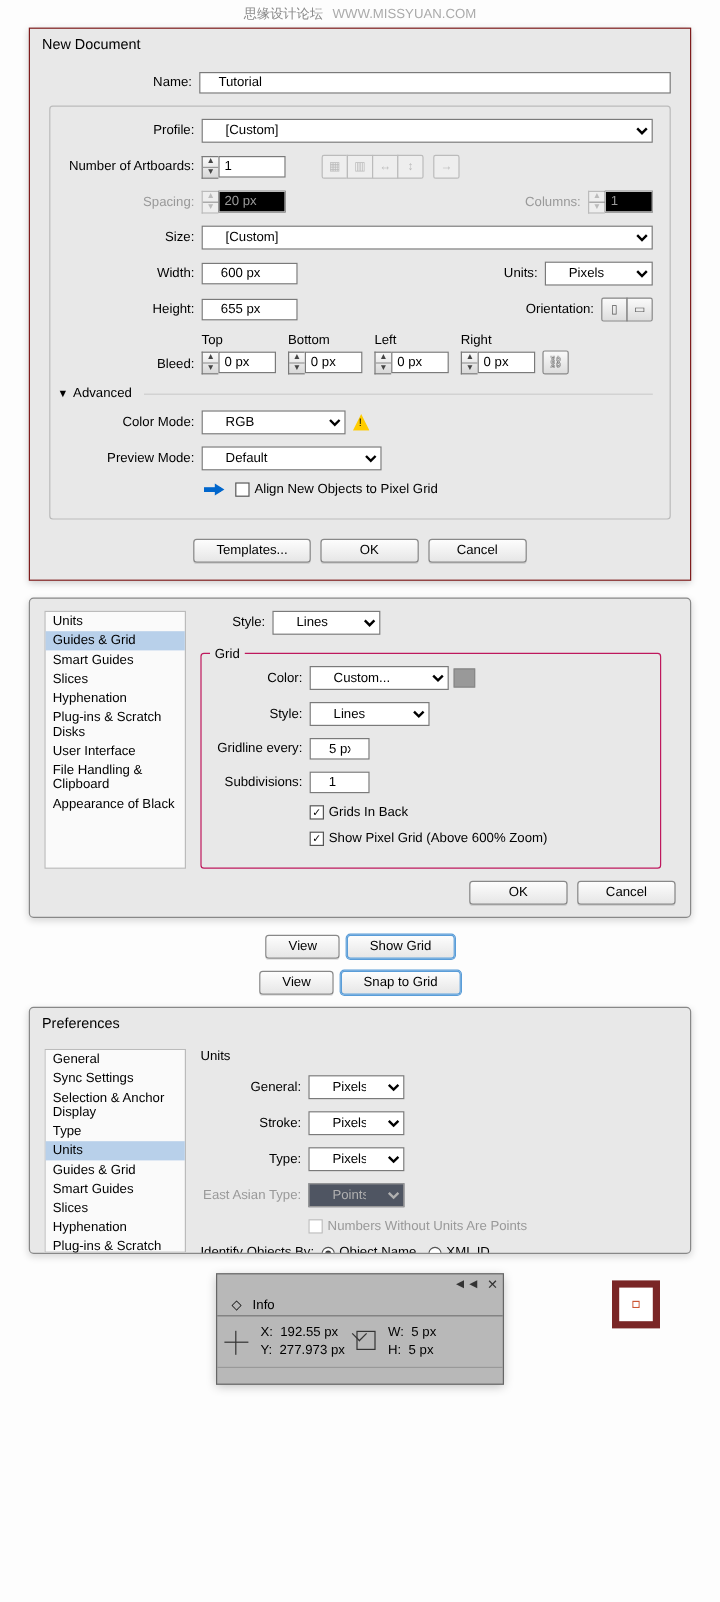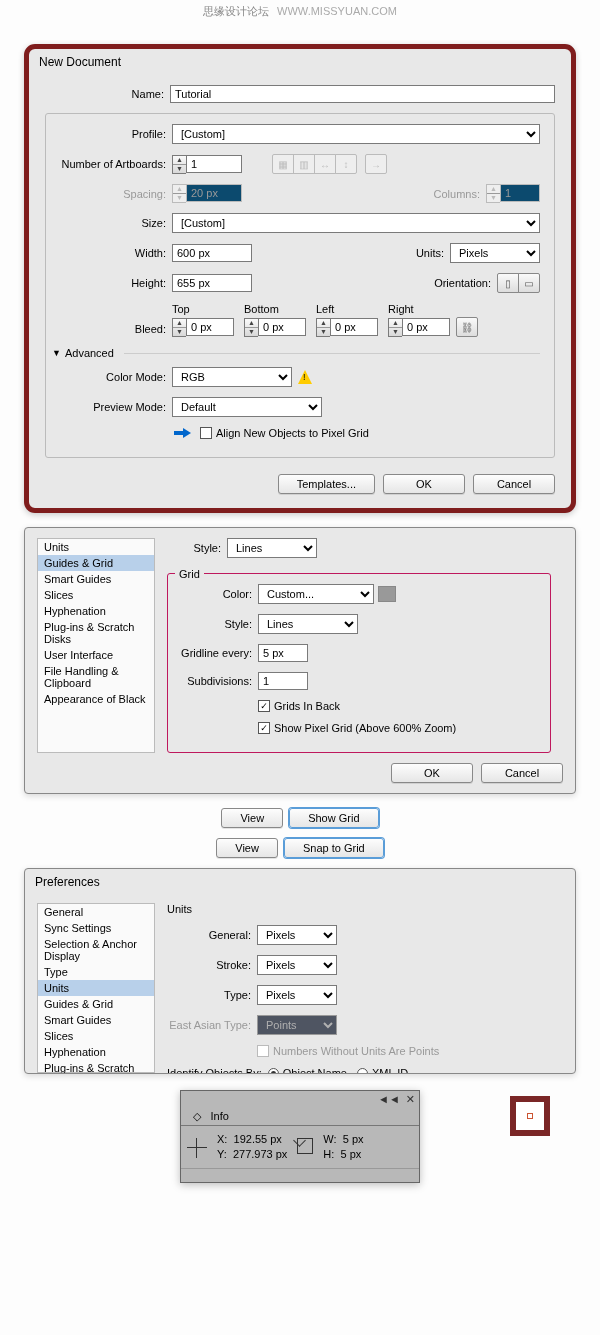--- a/index.html
+++ b/index.html
@@ -1,31 +1,31 @@
 <!DOCTYPE html>
 <html><head>
 <meta charset="utf-8">
 <style>
 * { box-sizing: border-box; margin: 0; padding: 0; font-family: Tahoma, Arial, sans-serif; font-size: 11px; }
 body { background: #fdfdfd; width: 600px; }
 .watermark { text-align: center; color: #aaa; font-size: 11px; padding: 4px 0; }
 .watermark .cn { color: #888; margin-right: 8px; }
 
-.dialog { border: 5px solid #7f1d1d; margin: 21px 24px 14px; background: #e8e8e8; border-radius: 11px; box-shadow: 0 2px 6px rgba(0,0,0,0.2); }
+.dialog { border: 1px solid #7f1d1d; margin: 0 24px 14px; background: #e8e8e8; border-radius: 0; box-shadow: 0 2px 6px rgba(0,0,0,0.2); }
 .dialog-title { padding: 6px 10px; font-size: 12px; }
 .dialog-body { padding: 10px 16px 14px; }
 
 .row { display: flex; align-items: center; margin-bottom: 10px; }
 .lbl { width: 125px; text-align: right; padding-right: 6px; white-space: nowrap; }
 .lbl.disabled { color: #999; }
 
-input.txt, select.sel { background: #fff; border: 1px solid #7a7a7a; padding: 2px 4px; height: 18px; font-size: 11px; }
+input.txt, select.sel { background: #fff; border: 1px solid #7a7a7a; padding: 2px 15px; height: 18px; font-size: 11px; }
 input.txt.long { flex: 1; }
 select.sel { height: 20px; }
-input.txt.disabled, .spinner.disabled input { background: #0c4a6e; color: #999; border-color: #bbb; }
+input.txt.disabled, .spinner.disabled input { background: #000000; color: #999; border-color: #bbb; }
 
 .spinner { display: inline-flex; align-items: stretch; }
 .spinner .arrows { width: 14px; display: flex; flex-direction: column; border: 1px solid #7a7a7a; border-right: none; background: linear-gradient(#fafafa,#d8d8d8); }
 .spinner .arrows span { flex: 1; font-size: 7px; line-height: 8px; text-align: center; color: #444; }
 .spinner .arrows span:first-child { border-bottom: 1px solid #999; }
 .spinner input { border: 1px solid #7a7a7a; width: 56px; height: 18px; padding: 0 4px; }
 .spinner.disabled .arrows { background: #eee; color: #bbb; border-color: #bbb; }
 .spinner.disabled .arrows span { color: #bbb; }
 
 .frame { border: 1px solid #bbb; border-radius: 3px; padding: 10px 14px 8px; position: relative; margin-top: 4px; }
@@ -241,21 +241,21 @@
       </div>
       <div class="row" style="margin-left:112px">
         <span class="arrow-right"></span>
         <label class="chk">
           <span class="box"></span>
             <span>Align New Objects to Pixel Grid</span>
         </label>
       </div>
     </div>
 
-    <div class="btn-row" style="justify-content:flex-end;margin-top:16px">
+    <div class="btn-row" style="justify-content:center;margin-top:16px">
       <div class="btn">Templates...</div>
       <div style="display:flex;gap:8px">
         <div class="btn">OK</div>
         <div class="btn">Cancel</div>
       </div>
     </div>
   </div>
 </div>
 
 <div class="prefs" style="padding:10px 12px">

